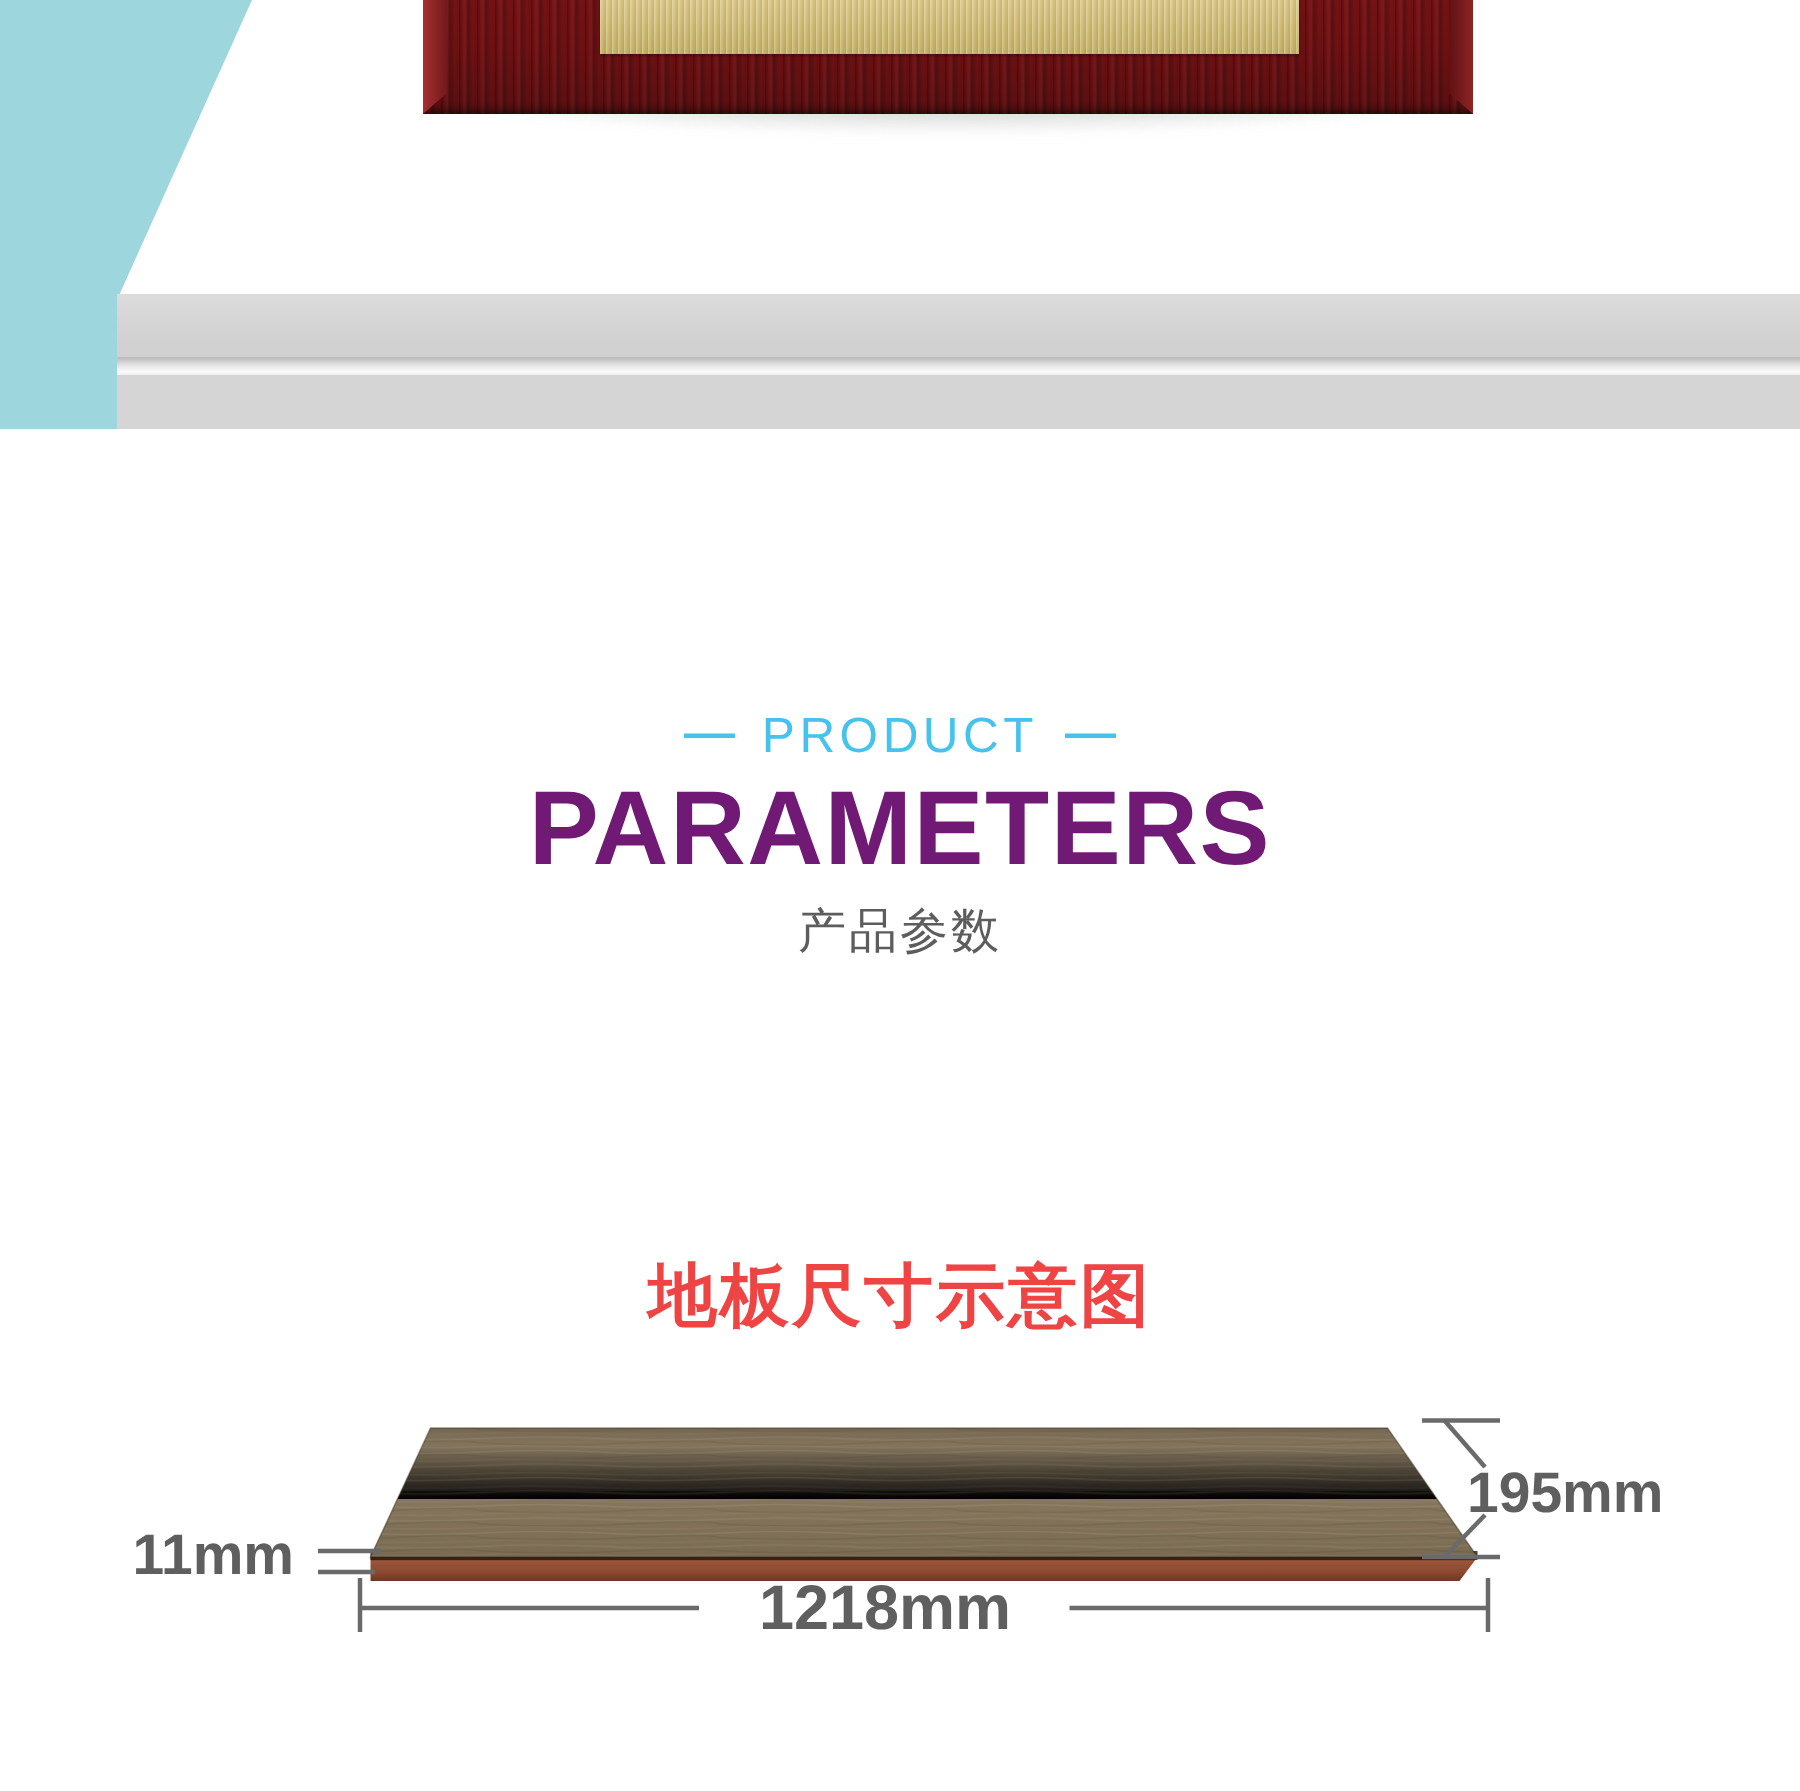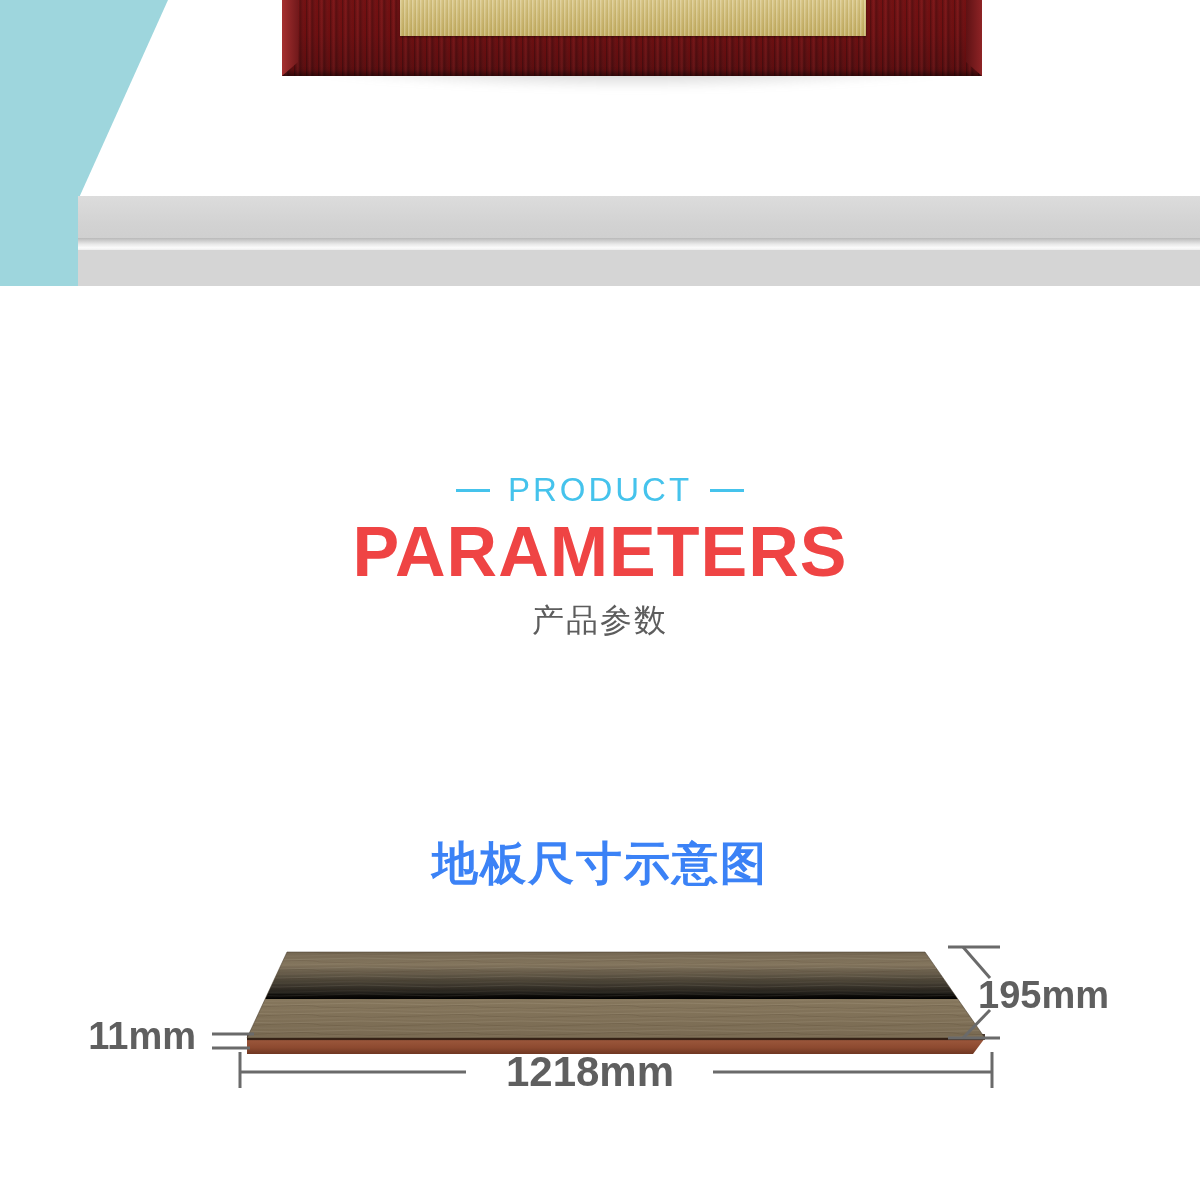--- a/index.html
+++ b/index.html
@@ -85,32 +85,32 @@
   .params-eyebrow{
     display:flex; align-items:center; justify-content:center; gap:18px;
     height:40px;
   }
   .eyebrow-dash{ width:34px; height:3px; background:#45c3ec; display:block; }
   .eyebrow-text{
     font-size:33px; letter-spacing:3px; color:#45c3ec; font-weight:400;
     line-height:40px;
   }
   .params-title{
-    font-size:70px; font-weight:bold; color:#ef4444; letter-spacing:1px;
+    font-size:70px; font-weight:bold; color:#701a75; letter-spacing:1px;
     line-height:76px; margin-top:4px;
   }
   .params-sub{
     font-size:32px; color:#5d5d5d; letter-spacing:2px; line-height:56px;
     margin-top:2px; font-weight:400;
   }
 
   
   .diagram-title{
     position:absolute; left:0; top:833px; width:1200px; text-align:center;
-    font-size:46px; font-weight:bold; color:#3b82f6; letter-spacing:2px;
+    font-size:46px; font-weight:bold; color:#ef4444; letter-spacing:2px;
   }
   .diagram{
     position:absolute; left:0; top:930px; width:1200px; height:200px;
   }
   .diagram svg{ display:block; }
   .dim-label{
     font-family:"Liberation Sans","DejaVu Sans",sans-serif;
     font-size:38px; font-weight:bold; fill:#5f5f5f;
   }
 </style>

